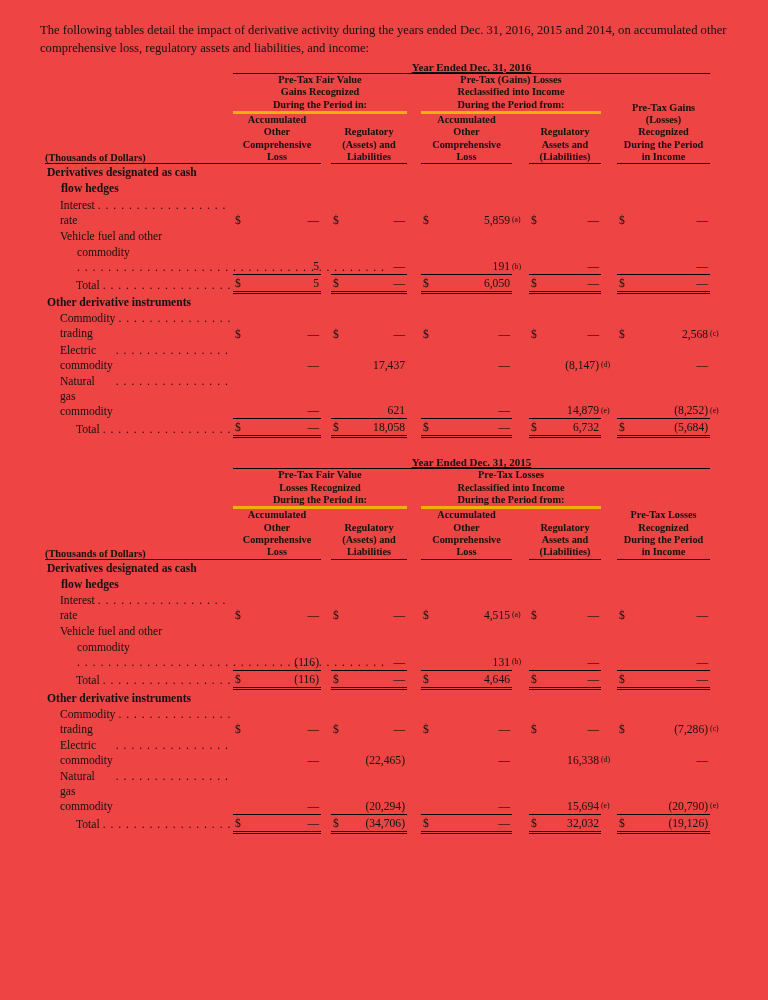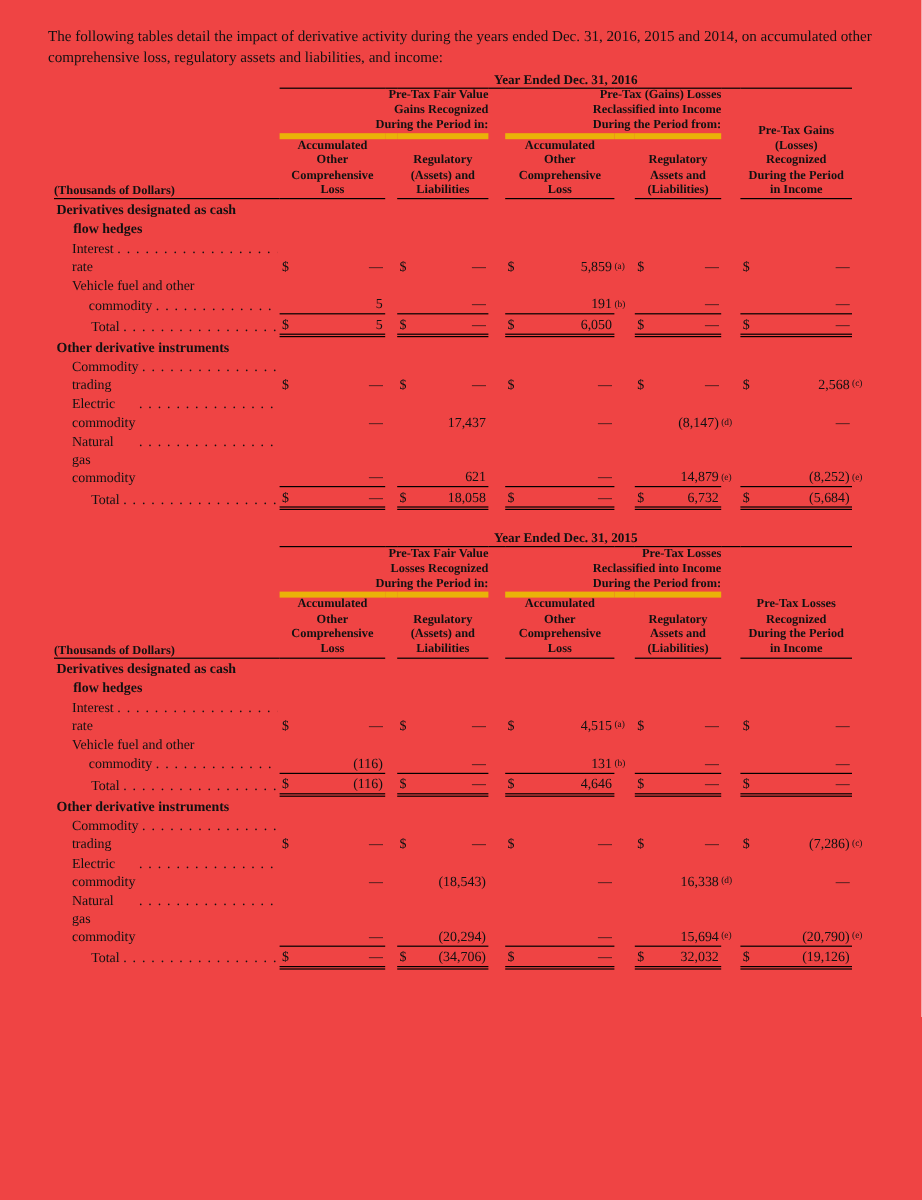--- a/index.html
+++ b/index.html
@@ -17,26 +17,26 @@
   }
   .tables { position: absolute; left: 45px; top: 61px; width: 695px; }
   table.fin {
     border-collapse: collapse; table-layout: fixed;
     width: 695px; margin: 0 0 18px 0;
   }
   table.fin td { padding: 0; vertical-align: bottom; }
   
   .title-cell {
     text-align: center; font-weight: bold; font-size: 11px;
-    border-bottom: 1px solid #000; padding-bottom: 2px;
+    border-bottom: 1px solid #000; padding-bottom: 2px; text-decoration: underline;
   }
   .grp {
-    text-align: right; font-weight: bold; font-size: 10.3px;
+    text-align: center; font-weight: bold; font-size: 10.3px;
     line-height: 1.2; white-space: pre-line;
-    border-bottom: 5px solid #eab308; padding: 4px 0 2px 0; margin-top: 16px;
+    border-bottom: 3px solid #eab308; padding: 4px 0 2px 0; margin-top: 16px;
   }
   .col5h {
     text-align: center; font-weight: bold; font-size: 10.3px;
     line-height: 1.2; white-space: pre-line;
     border-bottom: 1px solid #000; vertical-align: bottom; padding-bottom: 3px;
   }
   .sub {
     text-align: center; font-weight: bold; font-size: 10.3px;
     line-height: 1.2; white-space: pre-line;
     border-bottom: 1px solid #000; vertical-align: bottom; padding: 4px 0 3px 0;
@@ -46,21 +46,21 @@
     border-bottom: 1px solid #000; padding: 0 0 3px 2px;
   }
   
   .rowlbl { font-size: 11.6px; }
   .hd { font-weight: bold; padding-top: 3px; }
   .ll { line-height: 1.3; padding-top: 1px; }
   .lf { display: flex; align-items: baseline; }
   .ind0 .ll { padding-left: 2px; }
   .ind0 .ll.cont { padding-left: 16px; }
   .ind1 .ll { padding-left: 15px; }
-  .ind1 .ll.cont { padding-left: 29px; }
+  .ind1 .ll.cont { padding-left: 29px; flex-direction: column; }
   .ind2 .ll { padding-left: 31px; }
   .leader {
     flex: 1 1 auto; overflow: hidden; white-space: nowrap;
     margin: 0 2px 0 3px; letter-spacing: 1px; font-size: 11.6px;
   }
   .m { font-size: 11.6px; }
   .mflex {
     display: flex; justify-content: space-between; align-items: baseline;
     padding: 2px 2px 1px 2px;
   }
@@ -712,21 +712,21 @@
               <td class="m">
                 <div class="mflex">
                   <span class="cur"></span>
                   <span class="val">—</span>
                 </div>
               </td>
               <td></td>
               <td class="m">
                 <div class="mflex">
                   <span class="cur"></span>
-                  <span class="val">(18,543)</span>
+                  <span class="val">(22,465)</span>
                 </div>
               </td>
               <td></td>
               <td class="m">
                 <div class="mflex">
                   <span class="cur"></span>
                   <span class="val">—</span>
                 </div>
               </td>
               <td class="sup"></td>

